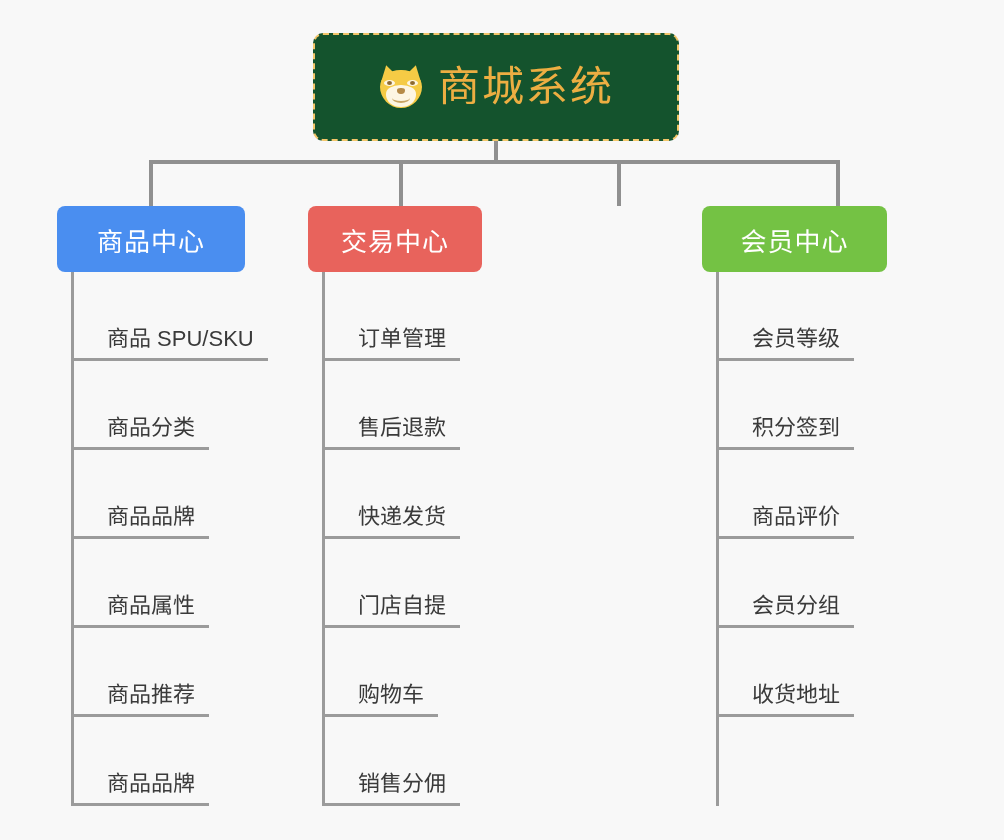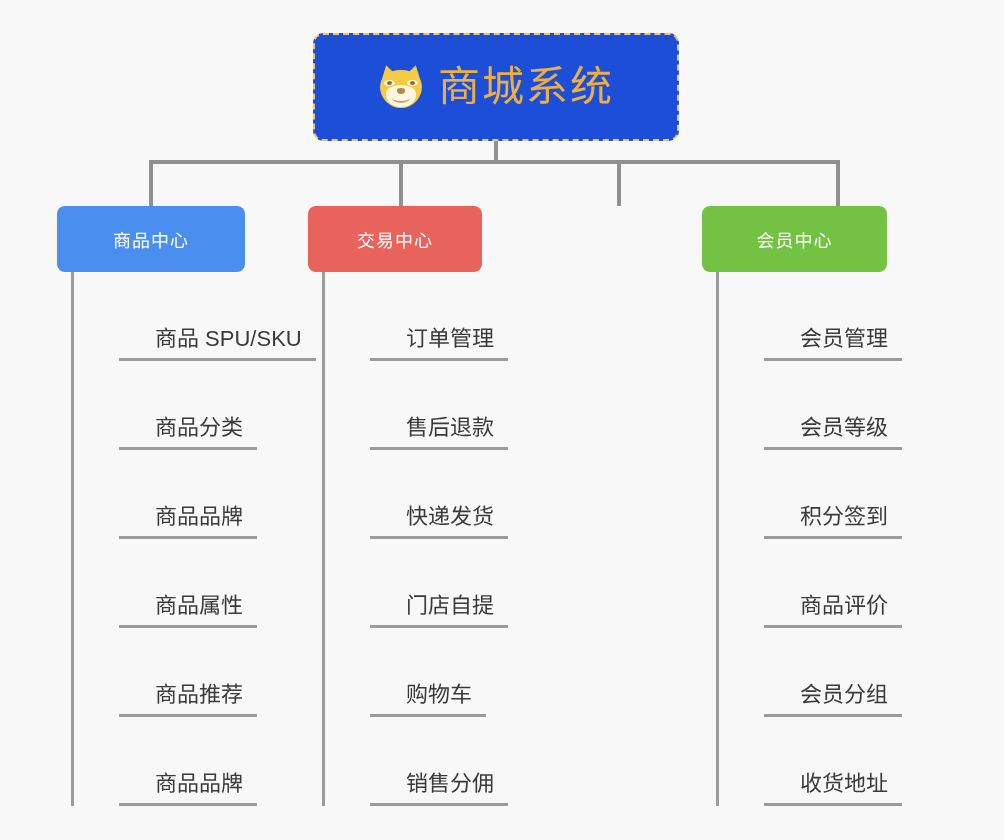--- a/index.html
+++ b/index.html
@@ -125,39 +125,38 @@
     top: 206px;
   }
   .branch-header {
     box-sizing: border-box;
     height: 66px;
     border-radius: 8px;
     display: flex;
     align-items: center;
     justify-content: center;
     color: #ffffff;
-    font-size: 18px;
+    font-size: 26px;
     letter-spacing: 1px;
     white-space: nowrap;
   }
 
   
   .spine {
     position: absolute;
     left: 14px;
     top: 66px;
     width: 3px;
     background: #9b9b9b;
   }
 
   .leaves {
     position: absolute;
     left: 14px;
     top: 66px;
-    margin-left: 48px;
   }
   .leaf {
     position: relative;
     height: 89px;
     display: flex;
     align-items: flex-end;
   }
   .leaf-label {
     display: inline-block;
     padding: 0 14px 7px 36px;
@@ -166,21 +165,21 @@
     white-space: nowrap;
     border-bottom: 3px solid #9b9b9b;
     line-height: 1.15;
   }
 </style>
 </head>
 <body style="background: rgb(248, 248, 248);">
 
 <div id="canvas">
 
-  <div class="root-node" style="border-color: rgb(243, 198, 106); background: #1d4ed8;">
+  <div class="root-node" style="border-color: rgb(243, 198, 106); background: #14532d;">
     <span class="shiba">
       <span class="ear left"></span>
       <span class="ear right"></span>
       <span class="head"></span>
       <span class="muzzle"></span>
       <span class="eye left"></span>
       <span class="eye right"></span>
       <span class="pupil left"></span>
       <span class="pupil right"></span>
       <span class="nose"></span>
@@ -252,23 +251,20 @@
   </div>
 
 
   <div class="branch" style="left:702px;">
     <div class="branch-header" style="width: 185px; background: rgb(116, 194, 68);">
       <span>会员中心</span>
     </div>
     <div class="spine" style="height:534px;"></div>
     <div class="leaves">
       <div class="leaf">
-          <span class="leaf-label">会员管理</span>
-        </div>
-      <div class="leaf">
           <span class="leaf-label">会员等级</span>
         </div>
       <div class="leaf">
           <span class="leaf-label">积分签到</span>
         </div>
       <div class="leaf">
           <span class="leaf-label">商品评价</span>
         </div>
       <div class="leaf">
           <span class="leaf-label">会员分组</span>

